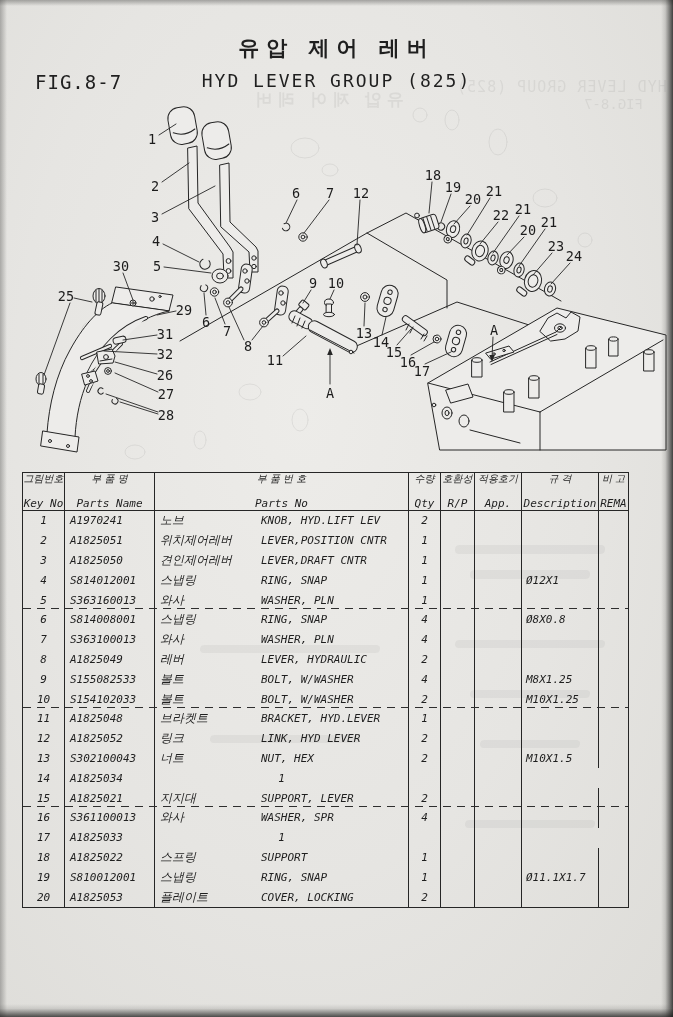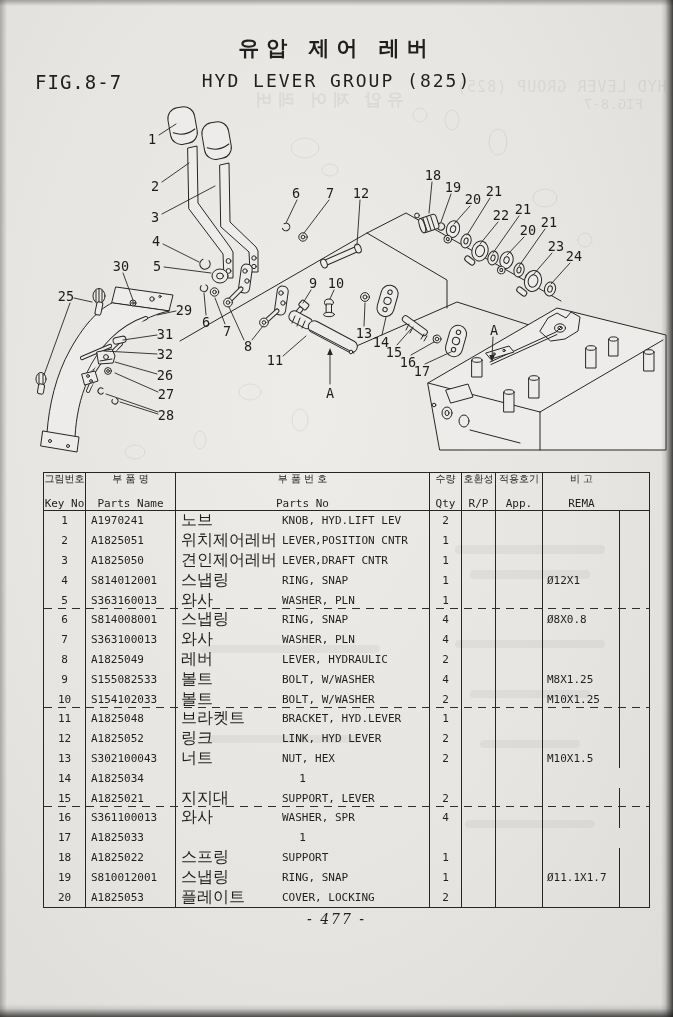--- a/index.html
+++ b/index.html
@@ -24,34 +24,34 @@
   .ghost-en{top:78px;right:6px;font-size:15px;letter-spacing:1px;}
   .ghost-fig{top:96px;right:30px;font-size:14px;}
 
   
   svg.diagram{position:absolute;top:0;left:0;z-index:1;}
   .leader{stroke:#262626;stroke-width:.9;}
   .callout{font-family:"DejaVu Sans Mono",monospace;font-size:13.5px;fill:#1c1c1c;
            text-anchor:middle;dominant-baseline:central;}
 
   
-  .table{position:absolute;top:472px;left:43px;width:605px;z-index:2;border:1.4px solid #262626;background:transparent;}
+  .table{position:absolute;top:472px;left:22px;width:605px;z-index:2;border:1.4px solid #262626;background:transparent;font-style:italic;}
   .thead,.tr{display:grid;grid-template-columns:42px 90px 254px 32px 34px 47px 77px 29px;}
   .thead{height:37px;border-bottom:1.2px solid #262626;}
   .th{border-right:1px solid #262626;display:flex;flex-direction:column;justify-content:center;text-align:center;overflow:hidden;}
   .th:last-child{border-right:none;}
   .th .ko{font-family:"DejaVu Sans","Liberation Sans",sans-serif;font-size:10px;line-height:12px;white-space:nowrap;}
   .th .en{font-size:11px;line-height:13px;margin-top:12px;white-space:nowrap;}
   .tbody{position:relative;}
   .tr{height:19.8px;}
   .td{border-right:1px solid #262626;display:flex;align-items:center;font-size:11px;overflow:hidden;white-space:nowrap;}
   .td:last-child{border-right:none;}
   .c-key,.c-qty{justify-content:center;}
   .c-pno{padding-left:5px;}
-  .c-name .ko{width:101px;padding-left:5px;font-family:"DejaVu Sans","Liberation Sans",sans-serif;font-size:16px;}
+  .c-name .ko{width:101px;padding-left:5px;font-family:"DejaVu Sans","Liberation Sans",sans-serif;font-size:12px;}
   .c-name .en{flex:1;}
   .c-desc{padding-left:4px;}
   .dash{position:absolute;left:0;right:0;height:1.3px;z-index:3;
         background:repeating-linear-gradient(90deg,#2e2e2e 0 8px,transparent 8px 14px);}
   .d1{top:135px;} .d2{top:234px;} .d3{top:333px;}
 
   .footer{position:absolute;top:911px;left:0;right:0;text-align:center;z-index:2;
           font-family:"DejaVu Serif","Liberation Serif",serif;font-style:italic;font-size:14px;letter-spacing:2px;}
 
   
@@ -461,20 +461,24 @@
       </div>
       <div class="th">
         <div class="ko">호환성</div>
         <div class="en">R/P</div>
       </div>
       <div class="th">
         <div class="ko">적용호기</div>
         <div class="en">App.</div>
       </div>
       <div class="th">
+        <div class="ko">규 격</div>
+        <div class="en">Description</div>
+      </div>
+      <div class="th">
         <div class="ko">비 고</div>
         <div class="en">REMA</div>
       </div>
     </div>
     <div class="tbody">
         <div class="tr">
           <div class="td c-key">1</div>
           <div class="td c-pno">A1970241</div>
           <div class="td c-name">
             <span class="ko">노브</span>
@@ -724,19 +728,18 @@
           <div class="td c-app"></div>
           <div class="td c-desc"></div>
           <div class="td c-rema"></div>
         </div>
       </div>
     <div class="dash d1"></div>
     <div class="dash d2"></div>
     <div class="dash d3"></div>
   </div>
 
-  <div class="footer">- 477 -</div>
 
   <div class="edge edge-top"></div>
   <div class="edge edge-left"></div>
   <div class="edge edge-right"></div>
   <div class="edge edge-bottom"></div>
 </div>
 
 </body></html>

